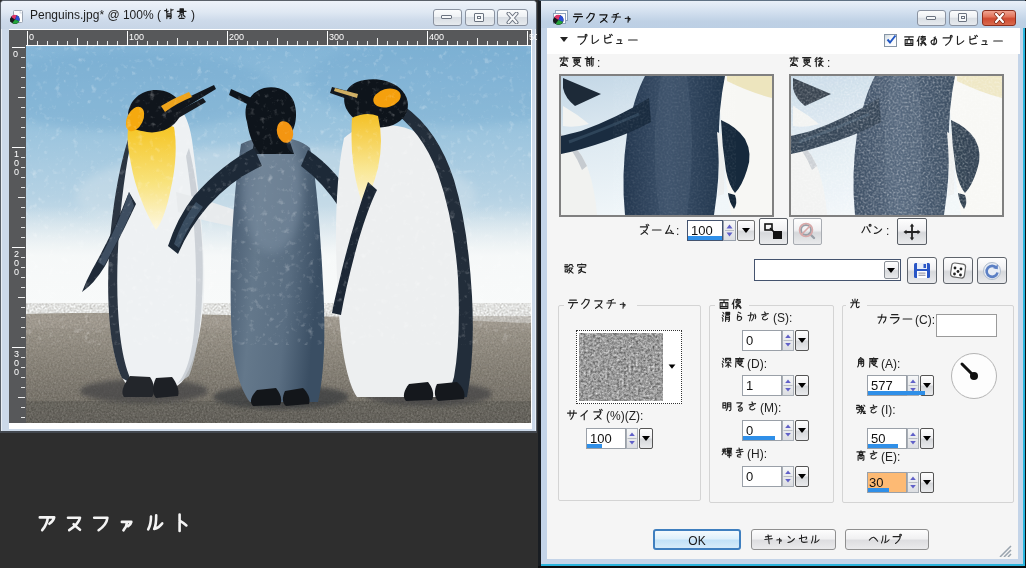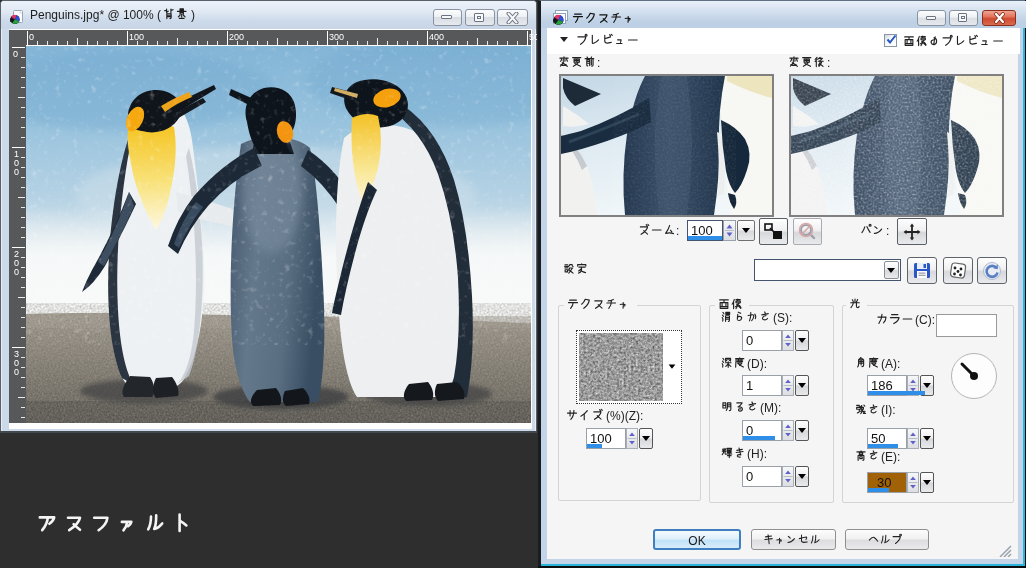--- a/index.html
+++ b/index.html
@@ -538,21 +538,21 @@
 <div class="abs tri-dn" style="left:798px;top:474px;border-top-color:#000"></div>
 <svg style="position:absolute;left:874px;top:311px" width="43" height="18" viewBox="0 0 43 18">
     <path d="M3.92 6.08 L12.08 6.08 M8 3.2 Q7.76 8.6 4.88 12.32 M12.08 6.08 Q11.84 9.92 9.44 11.84 M17.6 3.68 L23.84 3.68 M16.4 6.56 L25.04 6.56 Q24.56 9.92 19.76 12.56 M29.12 8 L37.76 8" fill="none" stroke="#222" stroke-width="1.14" stroke-linecap="round" stroke-linejoin="round"></path>
   </svg>
 <div class="abs" style="left:915px;top:313px;font-size:12px;color:#222">(C):</div>
 <div class="abs" style="left:936px;top:314px;width:61px;height:23px;background:#fff;border:1px solid #9a9a9a"></div>
 <svg style="position:absolute;left:853px;top:355px" width="30" height="18" viewBox="0 0 30 18">
     <path d="M7.76 2.72 Q6.8 3.92 5.6 4.64 M7.76 2.72 Q8.96 3.92 10.16 4.4 M5.6 4.88 L10.64 4.88 L10.64 9.92 M5.6 4.88 L5.6 8.96 Q5.6 10.88 4.64 11.84 M5.6 6.56 L10.64 6.56 M5.6 8.24 L10.64 8.24 M8.12 4.88 L8.12 9.92 M10.64 9.92 Q10.64 11.6 8.96 11.6 M20.72 2.72 L20.72 3.68 M16.64 3.68 L24.8 3.68 M17.12 3.68 L16.64 12.08 M18.32 5.12 L23.6 5.12 M19.52 4.4 L19.52 6.56 M22.16 4.4 L22.16 6.56 M18.08 6.56 L23.6 6.56 M18.56 8 L22.88 8 Q22.16 9.68 20.48 10.4 M19.04 8.48 Q21.44 10.64 24.32 12.08" fill="none" stroke="#222" stroke-width="1.14" stroke-linecap="round" stroke-linejoin="round"></path>
   </svg>
 <div class="abs" style="left:881px;top:357px;font-size:12px;color:#222">(A):</div>
-<div class="abs" style="left:867px;top:375px;width:40px;height:21px;background:#fff;border:1px solid #9aa0a8;font-size:13px;color:#111;padding:2px 0 0 3px">186</div>
+<div class="abs" style="left:867px;top:375px;width:40px;height:21px;background:#fff;border:1px solid #9aa0a8;font-size:13px;color:#111;padding:2px 0 0 3px">577</div>
 <div class="abs" style="left:907px;top:375px;width:12px;height:21px;border:1px solid #a8aeb6;background:linear-gradient(#f6f7f8,#dcdee2)"></div>
 <svg class="abs" style="left:908px;top:376px" width="10" height="19" viewBox="0 0 10 19">
     <path d="M5 3.5 L7.8 7 L2.2 7 Z" fill="#6060c8"></path>
     <path d="M5 15.5 L7.8 12 L2.2 12 Z" fill="#6060c8"></path>
     <rect x="0.5" y="9" width="9" height="1" fill="#b8bcc4"></rect>
   </svg>
 <div class="btn3d" style="left:920px;top:375px;width:14px;height:21px;border-color:#555"></div>
 <div class="abs tri-dn" style="left:923px;top:383px;border-top-color:#000"></div>
 <div class="abs" style="left:868px;top:391px;width:57px;height:4px;background:#2f8fe8"></div>
 <div class="abs" style="left:951px;top:353px;width:46px;height:46px;border-radius:50%;background:#fdfdfd;border:1px solid #b4b4b4"></div>
@@ -571,21 +571,21 @@
     <path d="M5 15.5 L7.8 12 L2.2 12 Z" fill="#6060c8"></path>
     <rect x="0.5" y="9" width="9" height="1" fill="#b8bcc4"></rect>
   </svg>
 <div class="btn3d" style="left:920px;top:428px;width:14px;height:21px;border-color:#555"></div>
 <div class="abs tri-dn" style="left:923px;top:436px;border-top-color:#000"></div>
 <div class="abs" style="left:868px;top:444px;width:30px;height:4px;background:#2f8fe8"></div>
 <svg style="position:absolute;left:853px;top:448px" width="30" height="18" viewBox="0 0 30 18">
     <path d="M8 2.72 L8 3.68 M3.92 3.92 L12.08 3.92 M6.32 4.88 L9.68 4.88 L9.68 6.56 L6.32 6.56 L6.32 4.88 M5.12 7.52 L10.88 7.52 L10.88 11.6 Q10.88 12.32 9.92 12.32 M5.12 7.52 L5.12 12.32 M6.8 8.72 L9.2 8.72 L9.2 10.64 L6.8 10.64 L6.8 8.72 M20.24 2.96 Q20.6 3.68 20.96 4.4 M17.36 5.84 L23.84 4.64 M21.68 6.56 Q18.32 7.28 18.08 8.96 Q17.84 10.88 20.72 10.88 Q22.64 10.88 23.12 9.44" fill="none" stroke="#222" stroke-width="1.14" stroke-linecap="round" stroke-linejoin="round"></path>
   </svg>
 <div class="abs" style="left:881px;top:450px;font-size:12px;color:#222">(E):</div>
-<div class="abs" style="left:867px;top:472px;width:40px;height:21px;background:#a16207;border:1px solid #9aa0a8;font-size:13px;color:#111;padding:2px 0 0 9px">30</div>
+<div class="abs" style="left:867px;top:472px;width:40px;height:21px;background:#fdba74;border:1px solid #9aa0a8;font-size:13px;color:#111;padding:2px 0 0 1px">30</div>
 <div class="abs" style="left:907px;top:472px;width:12px;height:21px;border:1px solid #a8aeb6;background:linear-gradient(#f6f7f8,#dcdee2)"></div>
 <svg class="abs" style="left:908px;top:473px" width="10" height="19" viewBox="0 0 10 19">
     <path d="M5 3.5 L7.8 7 L2.2 7 Z" fill="#6060c8"></path>
     <path d="M5 15.5 L7.8 12 L2.2 12 Z" fill="#6060c8"></path>
     <rect x="0.5" y="9" width="9" height="1" fill="#b8bcc4"></rect>
   </svg>
 <div class="btn3d" style="left:920px;top:472px;width:14px;height:21px;border-color:#555"></div>
 <div class="abs tri-dn" style="left:923px;top:480px;border-top-color:#000"></div>
 <div class="abs" style="left:868px;top:488px;width:21px;height:4px;background:#2f8fe8"></div>
 <div class="abs" style="left:653px;top:529px;width:88px;height:21px;border:2px solid #3f7fbf;border-radius:3px;background:linear-gradient(#f4fafd,#dff0fb 45%,#c2e2f8 55%,#d6ecfa);font-size:12px;color:#1a1a1a;text-align:center;padding-top:3px">OK</div>

